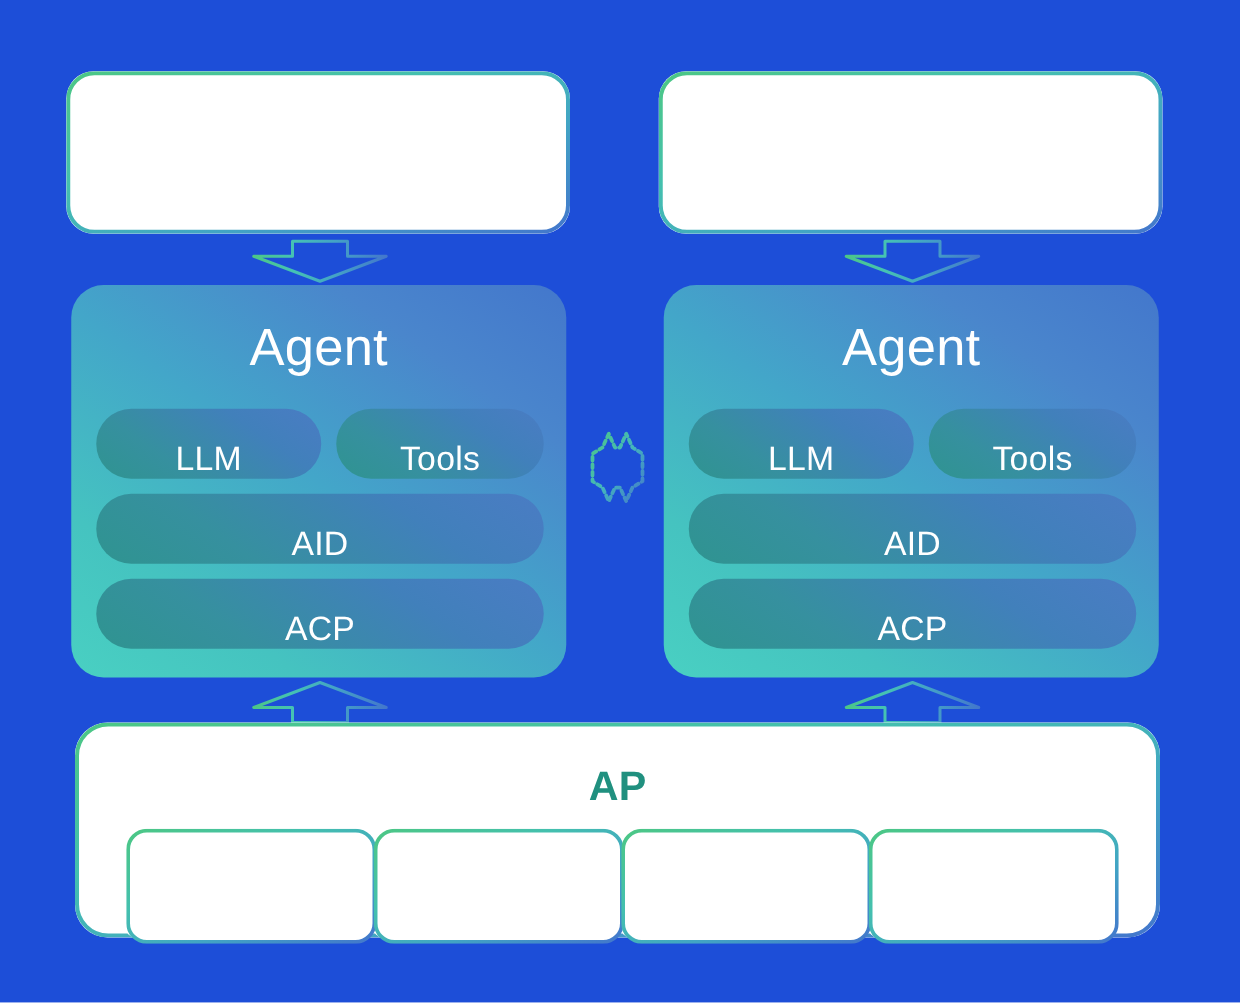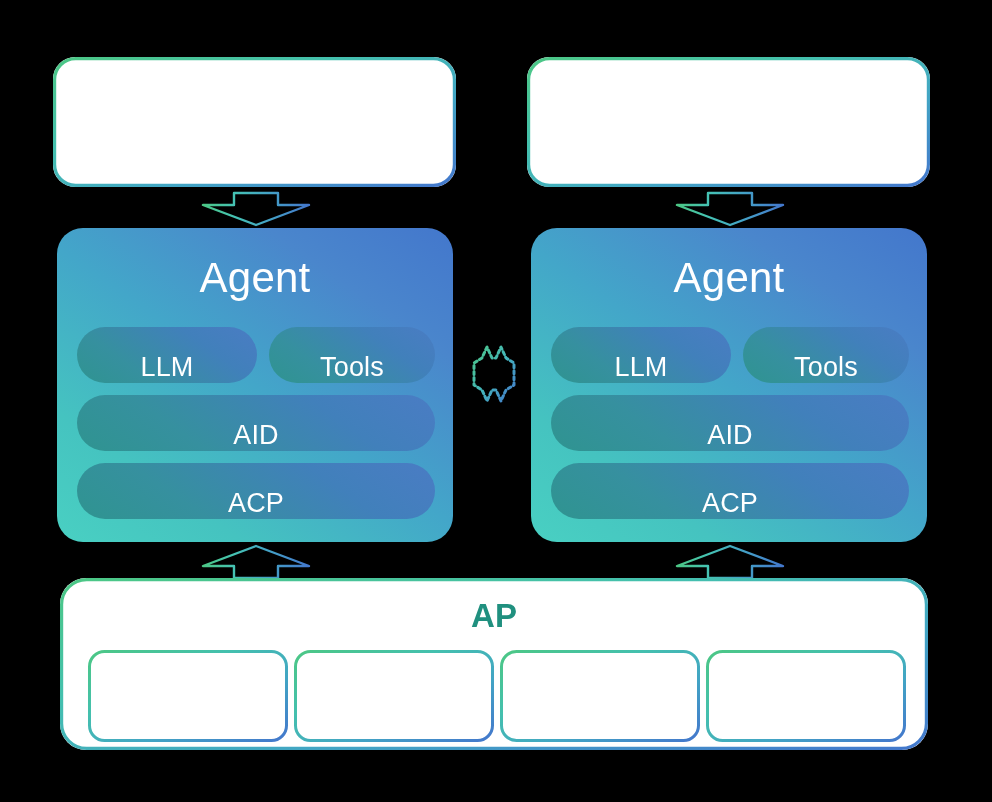--- a/index.html
+++ b/index.html
@@ -7,21 +7,21 @@
     padding: 0;
     background: #ffffff;
   }
   body {
     font-family: "Liberation Sans", sans-serif;
   }
   #canvas {
     position: relative;
     width: 992px;
     height: 802px;
-    background: #000000;
+    background: #1d4ed8;
     overflow: hidden;
   }
 
   
   .actor-box {
     position: absolute;
     box-sizing: border-box;
     border-radius: 22px;
     background: #ffffff;
     display: flex;
@@ -74,21 +74,21 @@
     color: #ffffff;
     font-size: 27px;
     letter-spacing: 0.2px;
   }
 
   
   .ap-box {
     position: absolute;
     box-sizing: border-box;
     border-radius: 26px;
-    padding: 7px;
+    padding: 20px;
     background: #ffffff;
   }
   .ap-inner {
     position: relative;
     width: 100%;
     height: 100%;
     background: #ffffff;
     border-radius: 24px;
   }
   .ap-title {

